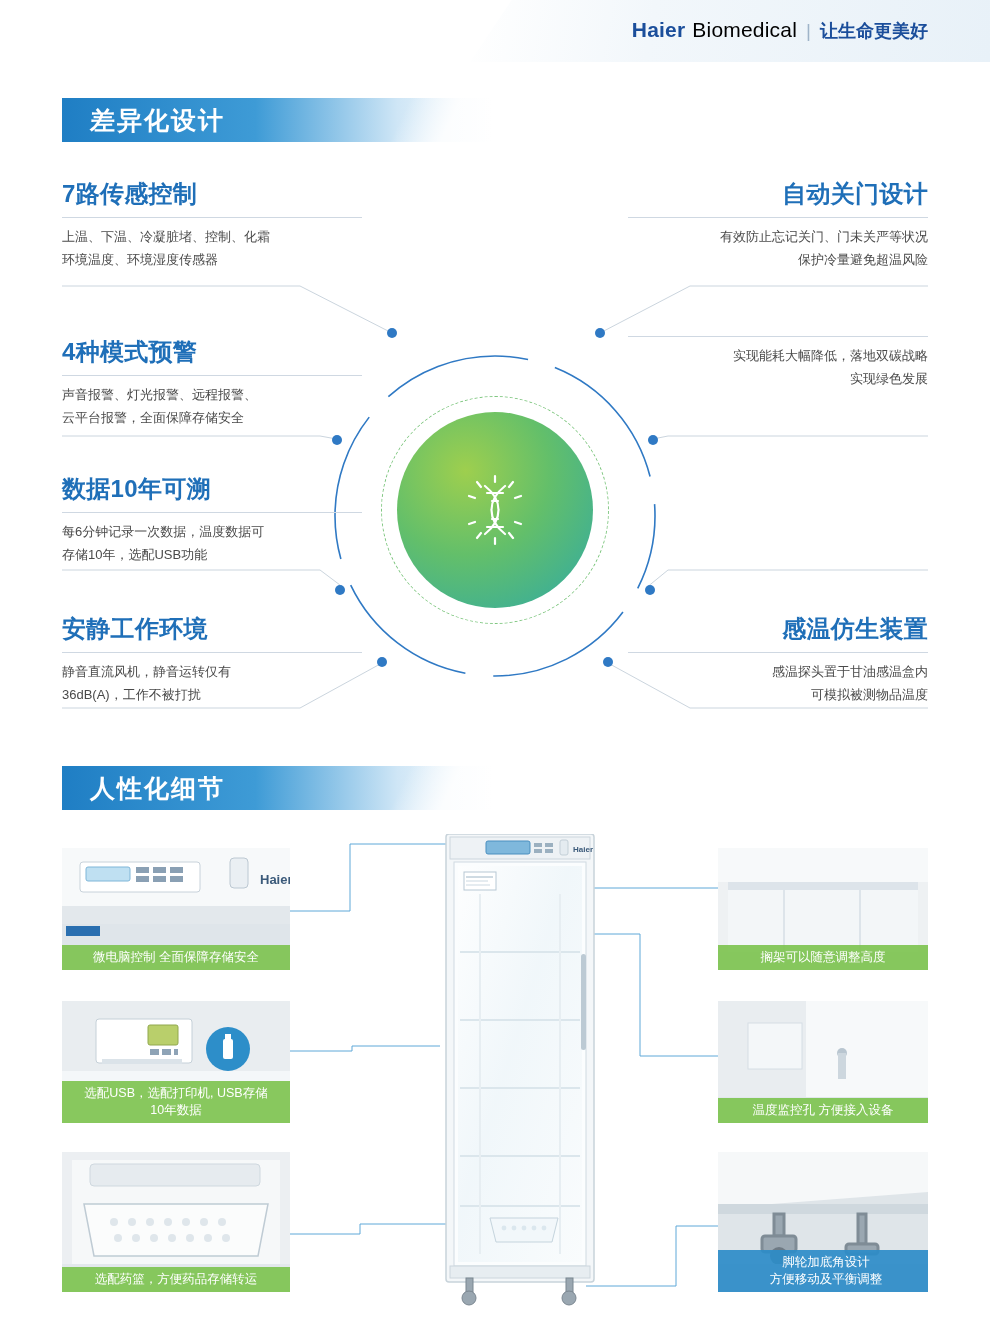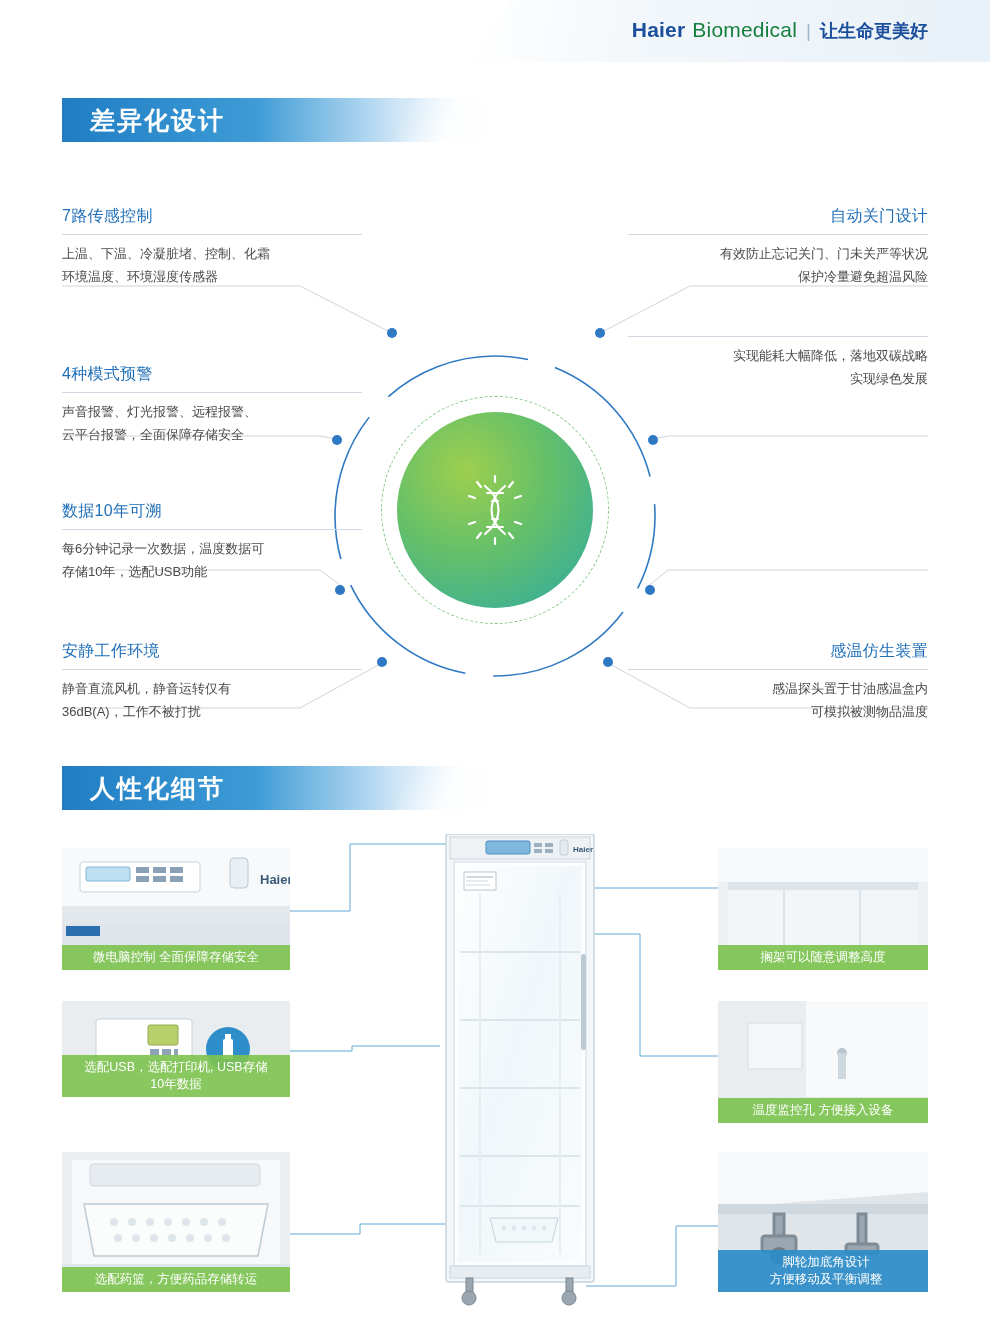--- a/index.html
+++ b/index.html
@@ -19,21 +19,21 @@
     position: absolute; right: 0; top: 0; width: 520px; height: 62px;
     background: linear-gradient(100deg, rgba(255,255,255,0) 0%, #f2f7fb 35%, #e8f1f8 100%);
     clip-path: polygon(8% 0, 100% 0, 100% 100%, 0% 100%);
   }
   .brand {
     position: absolute; right: 62px; top: 18px;
     display: flex; align-items: baseline; gap: 7px;
     font-size: 21px;
   }
   .brand .h1 { color: #1b4e9b; font-weight: bold; letter-spacing: .2px; }
-  .brand .h2 { color: #15803d; font-weight: normal; letter-spacing: .2px; }
+  .brand .h2 { color: #000000; font-weight: normal; letter-spacing: .2px; }
   .brand .bar { color: #9fb4c9; font-weight: 300; font-size: 19px; padding: 0 2px;}
   .brand .slogan { color: #1b4e9b; font-size: 18px; font-weight: bold; }
 
   
   .sect-title {
     position: absolute;
     height: 44px; width: 430px;
     background: linear-gradient(90deg, #1f7ec4 0%, #3e9bd6 45%, #cfe6f6 78%, #ffffff 100%);
     display: flex; align-items: center;
   }
@@ -47,23 +47,22 @@
   }
   #title-design { top: 98px; left: 62px; }
   #title-detail { top: 766px; left: 62px; }
 
   
   .features { position: absolute; top: 168px; left: 0; width: 990px; height: 560px; }
   .feat {
     position: absolute; width: 300px;
   }
   .feat .ftitle {
-    font-size: 16px; font-weight: normal; color: #1f6fb8; letter-spacing: .3px;
+    font-size: 24px; font-weight: bold; color: #1f6fb8; letter-spacing: .3px;
     padding-bottom: 7px;
-    margin-top: 28px;
   }
   .feat .fline { height: 1px; background: #cfd8e2; margin-bottom: 8px; }
   .feat .fbody { font-size: 13px; color: #4a4a4a; line-height: 1.75; }
   .feat.left { left: 62px; text-align: left; }
   .feat.left .ftitle, .feat.left .fbody { text-align: left; }
   .feat.right { right: 62px; text-align: right; }
 
   #f1 { top: 10px; }
   #f2 { top: 168px; }
   #f3 { top: 305px; }
@@ -100,21 +99,21 @@
   .cap {
     position: absolute; left: 0; bottom: 0; width: 100%;
     background: rgba(126,195,80,.92);
     color: #fff; font-size: 12.5px; text-align: center;
     padding: 4px 2px; line-height: 1.35;
   }
   .cap.blue { background: rgba(44,140,200,.92); padding-left: 8px; }
 
   
   #p1 { left: 62px; top: 22px; width: 228px; height: 122px; }
-  #p2 { left: 62px; top: 175px; width: 228px; height: 96px; }
+  #p2 { left: 62px; top: 175px; width: 228px; height: 122px; }
   #p3 { left: 62px; top: 326px; width: 228px; height: 140px; }
   
   #p4 { left: 718px; top: 22px; width: 210px; height: 122px; }
   #p5 { left: 718px; top: 175px; width: 210px; height: 122px; }
   #p6 { left: 718px; top: 326px; width: 210px; height: 140px; }
 
   
   #fridge { position: absolute; left: 440px; top: 8px; width: 160px; height: 478px; }
 
   .leader { position: absolute; top: 826px; left: 0; width: 990px; height: 500px; }

